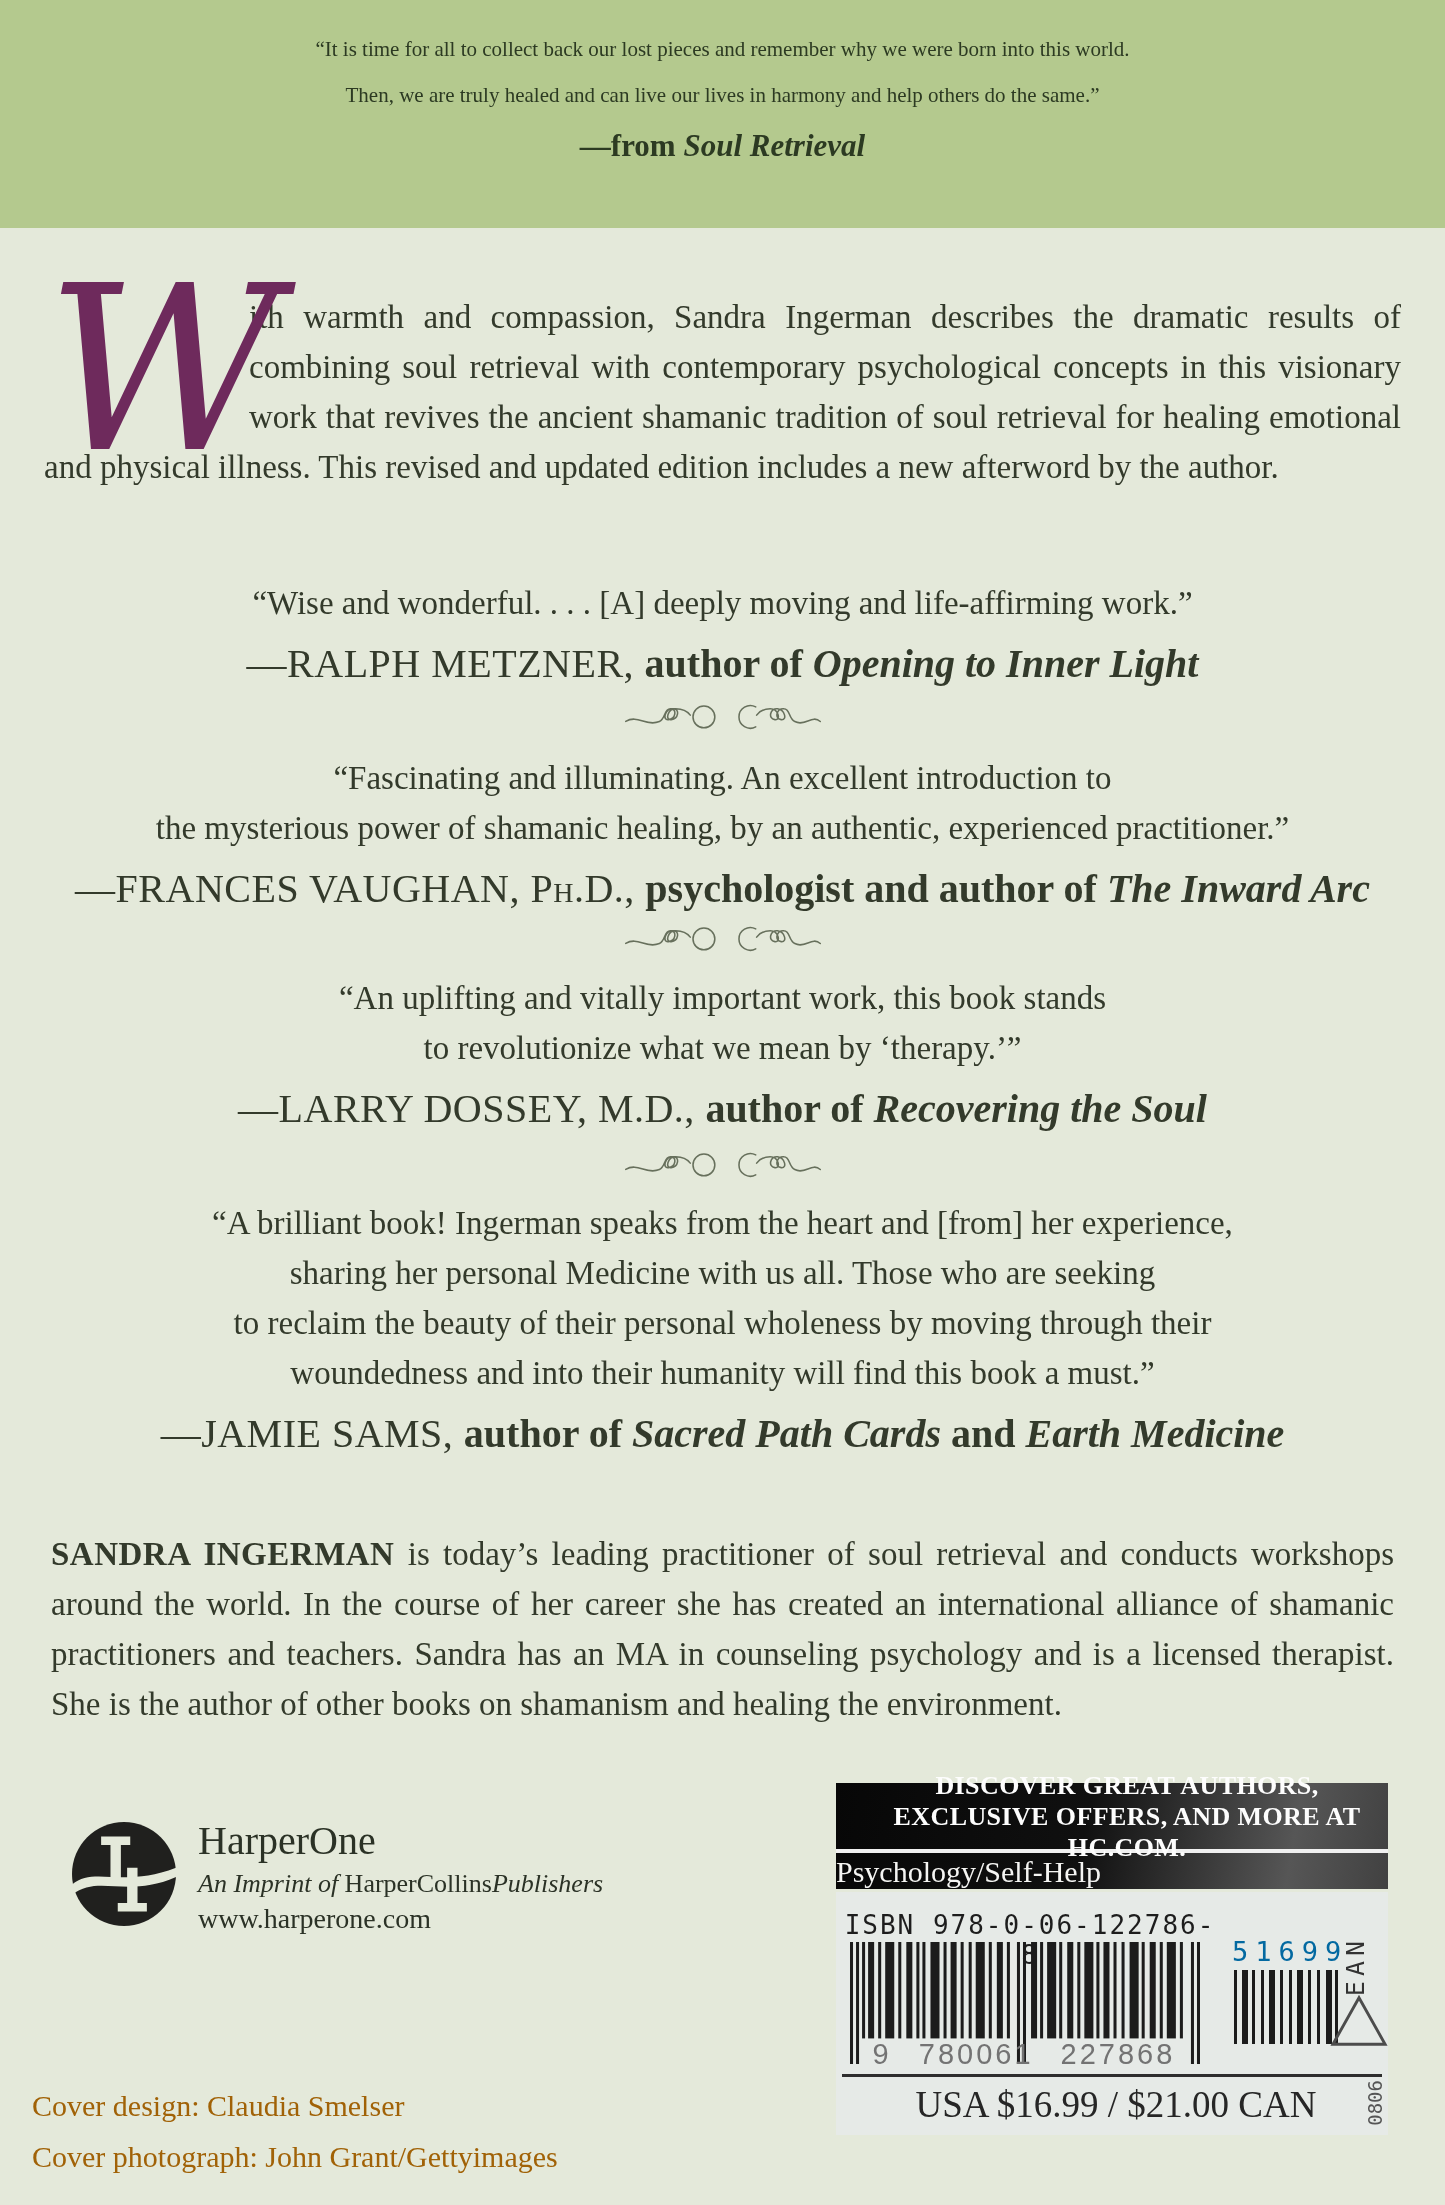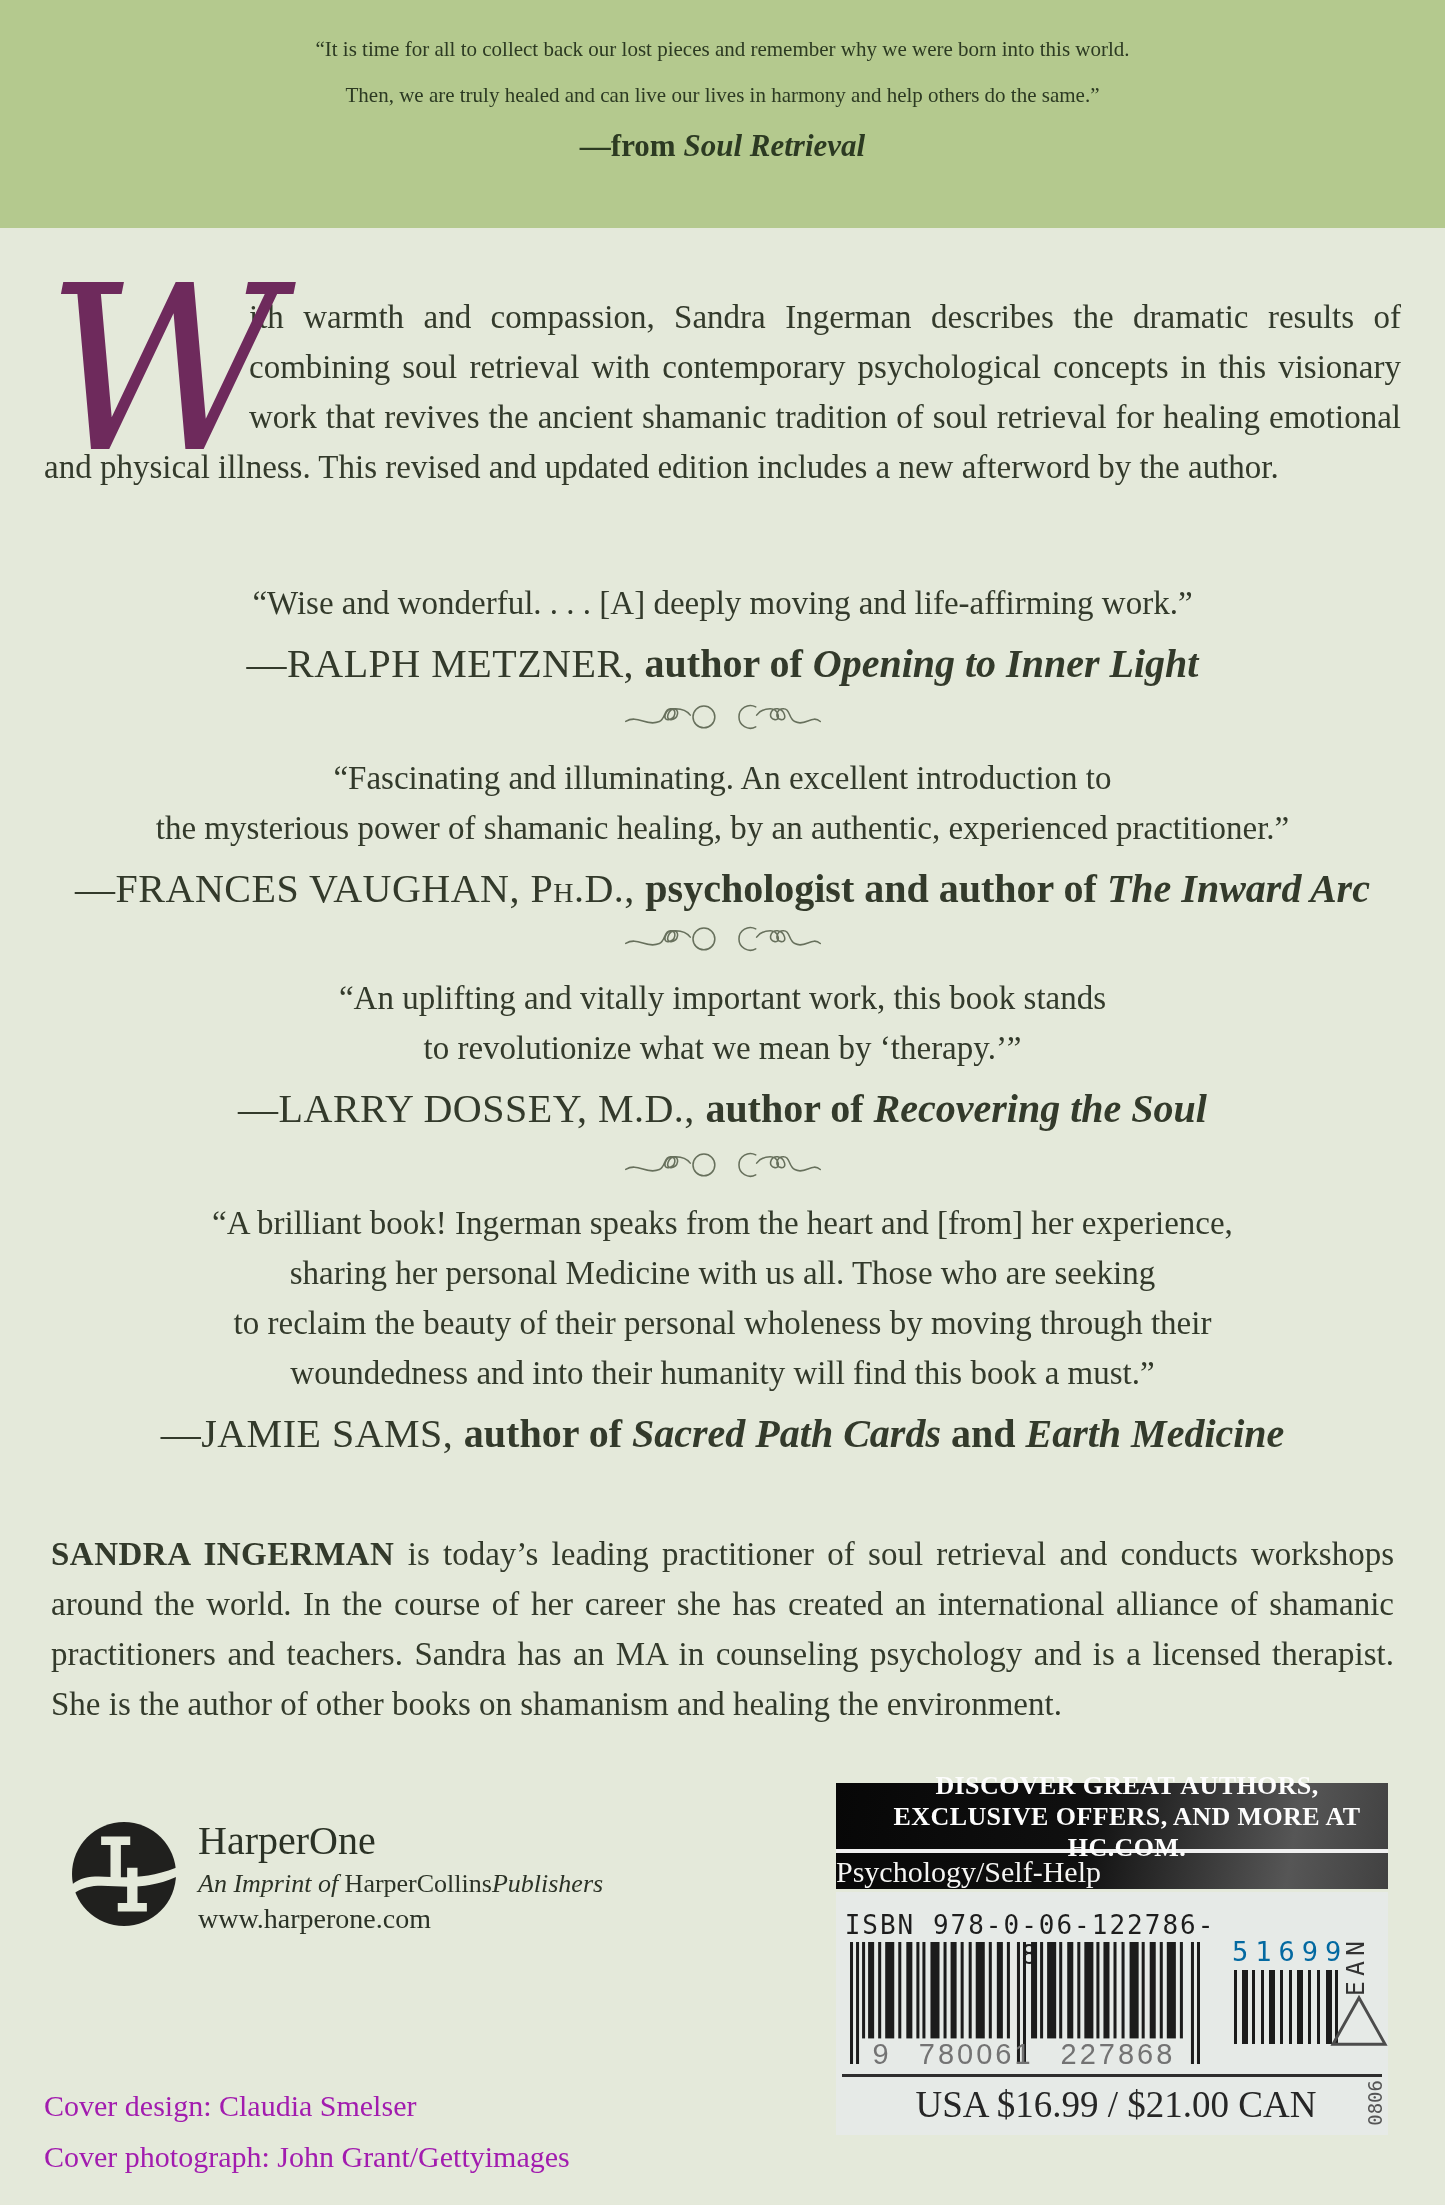--- a/index.html
+++ b/index.html
@@ -78,21 +78,21 @@
   .bc-sup{position:absolute;left:398px;top:78px;width:104px;height:74px;}
   .ean{position:absolute;left:505px;top:44px;writing-mode:vertical-rl;transform:rotate(180deg);
        font-family:"DejaVu Sans Mono", monospace;font-size:25px;letter-spacing:5px;color:#333;}
   .tri{position:absolute;left:494px;top:102px;width:58px;height:54px;}
   .panel-rule{position:absolute;left:6px;right:6px;top:182px;height:3px;background:#2e2e2e;}
   .price{position:absolute;top:190px;left:60px;width:440px;text-align:center;
          font-size:37px;line-height:46px;color:#262626;}
   .print-code{position:absolute;left:528px;top:188px;writing-mode:vertical-rl;transform:rotate(180deg);
               font-family:"DejaVu Sans Mono", monospace;font-size:19px;color:#555;}
   
-  .credit{position:absolute;left:44px;margin:0;font-size:30px;line-height:36px;color:#a21caf;}
+  .credit{position:absolute;left:32px;margin:0;font-size:30px;line-height:36px;color:#a16207;}
   .c1{top:2088px;} .c2{top:2139px;}
 </style>
 </head>
 <body>
 
 <div class="page">
 
   <header class="band">
     <p class="band-line">“It is time for all to collect back our lost pieces and remember why we were born into this world.</p>
     <p class="band-line">Then, we are truly healed and can live our lives in harmony and help others do the same.”</p>

